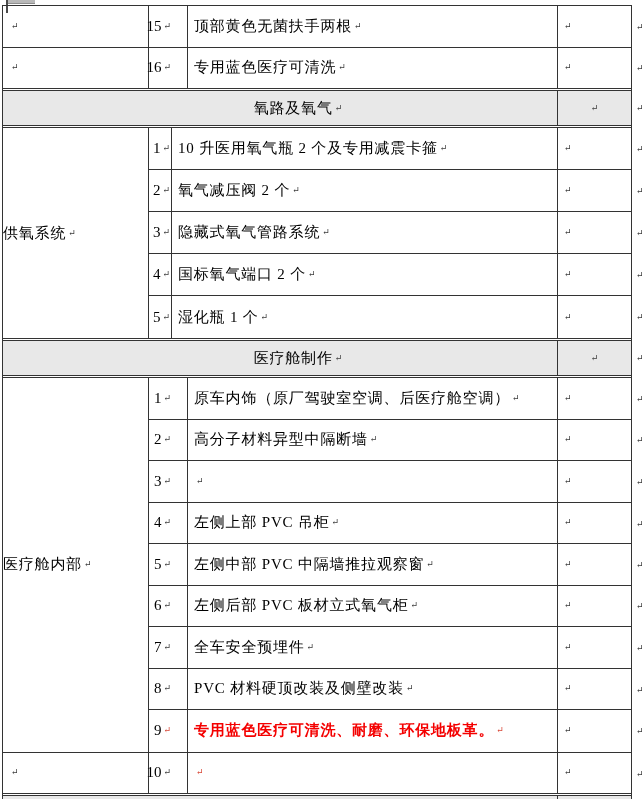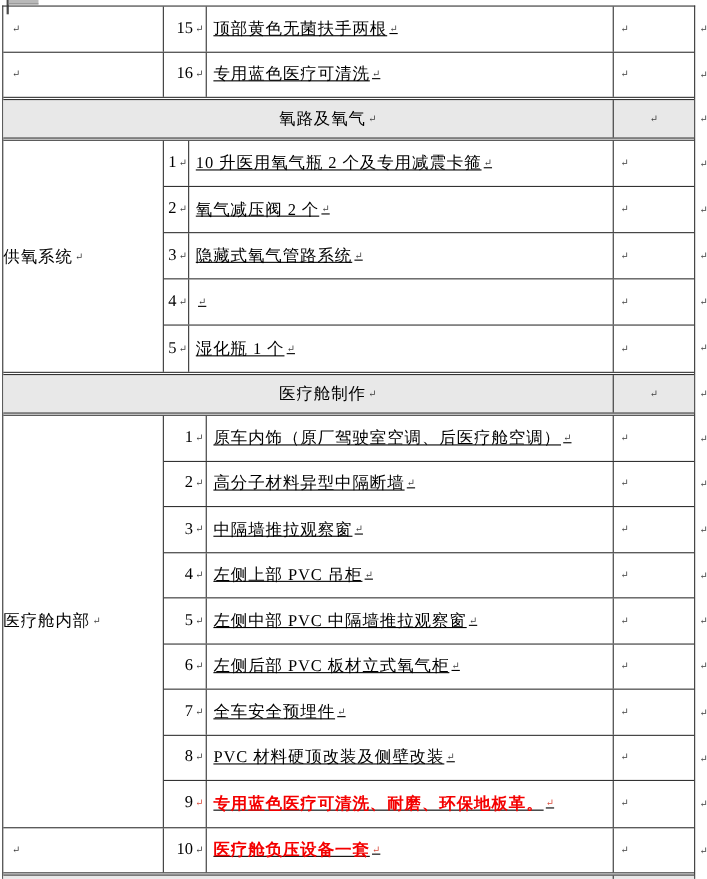--- a/index.html
+++ b/index.html
@@ -22,23 +22,23 @@
     border:1px solid var(--bc);border-bottom:none;box-sizing:border-box;
   }
   .tbl *{box-sizing:border-box;}
 
   .row{display:flex;border-bottom:1px solid var(--bc);}
   .pre{height:41.5px;}
   .row10{height:41.5px;}
 
   .c{display:flex;align-items:center;}
   .left{width:146px;border-right:1px solid var(--bc);padding-left:8px;}
-  .num{width:39px;border-right:1px solid var(--bc);justify-content:flex-end;padding-right:2px;}
+  .num{width:39px;border-right:1px solid var(--bc);justify-content:flex-end;padding-right:16px;}
   .numox{width:23px;border-right:1px solid var(--bc);justify-content:flex-end;padding-right:1px;}
-  .text{flex:1;padding-left:6px;min-width:0;text-decoration:underline;}
+  .text{flex:1;padding-left:6px;min-width:0;}
   .right{width:74px;border-left:1px solid var(--bc);padding-left:6px;}
 
   .hrow{
     display:flex;height:36px;margin:1px 0;background:var(--gray);
     border-top:1px solid var(--bc);border-bottom:1px solid var(--bc);padding-left:36px;
   }
   .h-main{flex:1;display:flex;align-items:center;justify-content:center;}
   .h-right{width:74px;border-left:1px solid var(--bc);display:flex;align-items:center;justify-content:center;}
 
   .sec{display:flex;border-top:1px solid var(--bc);border-bottom:1px solid var(--bc);}
@@ -158,20 +158,21 @@
           <div class="c right">
               <span class="mark">↵</span>
             </div>
         </div>
         <div class="item">
           <div class="c numox">
               <span class="numtxt">4</span>
               <span class="mark">↵</span>
             </div>
           <div class="c text">
+              <span class="txt">国标氧气端口 2 个</span>
               <span class="mark">↵</span>
             </div>
           <div class="c right">
               <span class="mark">↵</span>
             </div>
         </div>
         <div class="item">
           <div class="c numox">
               <span class="numtxt">5</span>
               <span class="mark">↵</span>
@@ -228,21 +229,20 @@
           <div class="c right">
               <span class="mark">↵</span>
             </div>
         </div>
         <div class="item">
           <div class="c num">
               <span class="numtxt">3</span>
               <span class="mark">↵</span>
             </div>
           <div class="c text">
-              <span class="txt">中隔墙推拉观察窗</span>
               <span class="mark">↵</span>
             </div>
           <div class="c right">
               <span class="mark">↵</span>
             </div>
         </div>
         <div class="item">
           <div class="c num">
               <span class="numtxt">4</span>
               <span class="mark">↵</span>
@@ -325,21 +325,20 @@
 
     <div class="row row10 red">
       <div class="c left">
           <span class="mark" style="color:var(--mark)">↵</span>
         </div>
       <div class="c num">
           <span class="numtxt" style="color:#000;font-weight:normal">10</span>
           <span class="mark" style="color:var(--mark)">↵</span>
         </div>
       <div class="c text">
-          <span class="txt">医疗舱负压设备一套</span>
           <span class="mark">↵</span>
         </div>
       <div class="c right">
           <span class="mark" style="color:var(--mark)">↵</span>
         </div>
     </div>
 
     <div class="sliver">
         <div class="sl-div"></div>
       </div>

